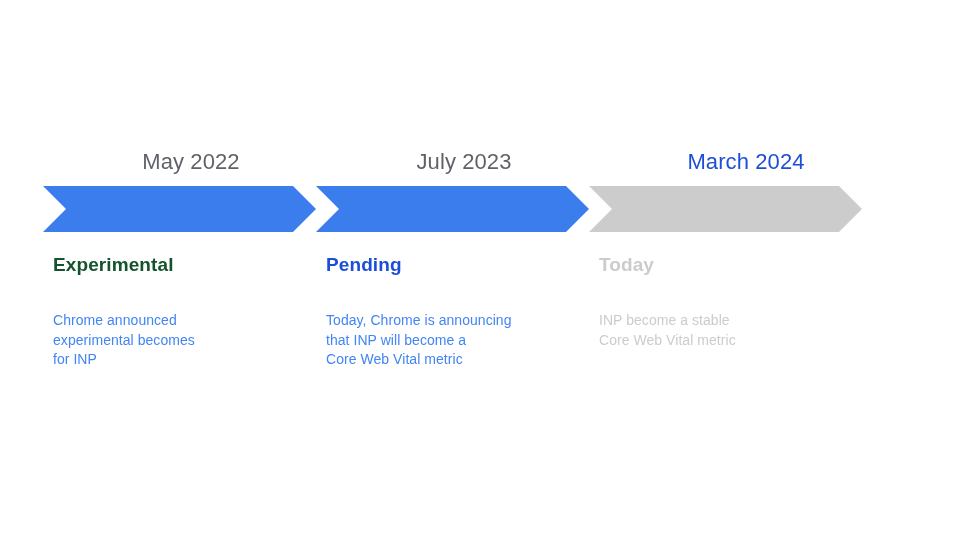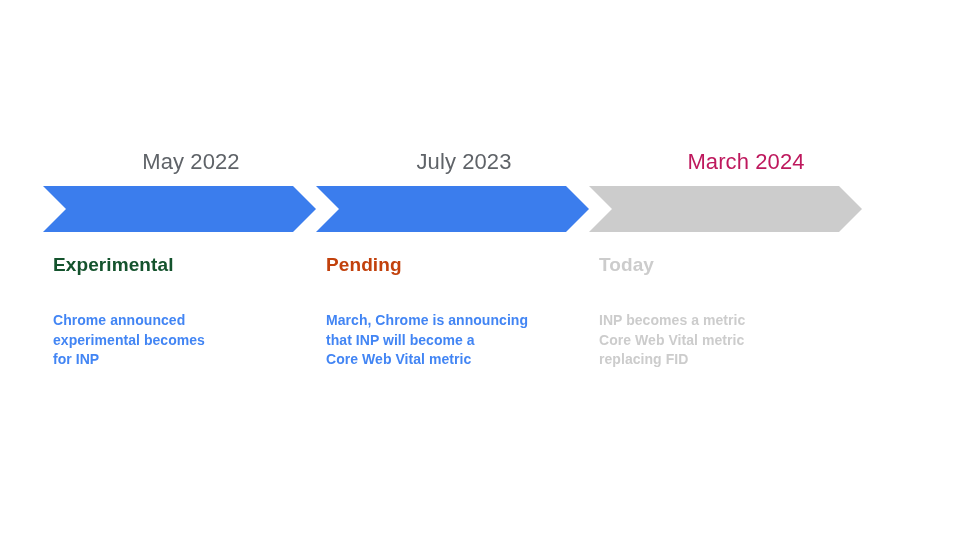--- a/index.html
+++ b/index.html
@@ -82,21 +82,20 @@
     left: 10px;
     width: 262px;
     font-size: 14px;
     font-weight: 400;
     line-height: 19.5px;
     letter-spacing: 0.05px;
   }
   .stage-body .body-line {
     display: block;
     white-space: nowrap;
-    font-weight: bold;
   }
 </style>
 </head>
 <body>
 
 <div id="timeline-diagram">
 
   <div class="stage stage-1">
 
     <div class="stage-date" style="color:#5f6368;">May 2022</div>
@@ -119,41 +118,40 @@
   <div class="stage stage-2">
 
     <div class="stage-date" style="color:#5f6368;">July 2023</div>
 
     <div class="stage-arrow">
       <svg viewBox="0 0 273 46" xmlns="http://www.w3.org/2000/svg" aria-hidden="true">
         <path d="M 0 0 L 250 0 L 273 23 L 250 46 L 0 46 L 23 23 Z" fill="#3b7ded"></path>
       </svg>
     </div>
 
-    <div class="stage-heading" style="color:#c2410c;">Pending</div>
+    <div class="stage-heading" style="color:#1d4ed8;">Pending</div>
 
     <div class="stage-body" style="color:#4285f4;">
-      <span class="body-line">March, Chrome is announcing</span>
+      <span class="body-line">Today, Chrome is announcing</span>
       <span class="body-line">that INP will become a</span>
       <span class="body-line">Core Web Vital metric</span>
     </div>
   </div>
 
   <div class="stage stage-3">
 
-    <div class="stage-date" style="color:#be185d;">March 2024</div>
+    <div class="stage-date" style="color:#1d4ed8;">March 2024</div>
 
     <div class="stage-arrow">
       <svg viewBox="0 0 273 46" xmlns="http://www.w3.org/2000/svg" aria-hidden="true">
         <path d="M 0 0 L 250 0 L 273 23 L 250 46 L 0 46 L 23 23 Z" fill="#cccccc"></path>
       </svg>
     </div>
 
     <div class="stage-heading" style="color:#cccccc;">Today</div>
 
     <div class="stage-body" style="color:#cccccc;">
-      <span class="body-line">INP becomes a metric</span>
+      <span class="body-line">INP become a stable</span>
       <span class="body-line">Core Web Vital metric</span>
-      <span class="body-line">replacing FID</span>
     </div>
   </div>
 
 </div>
 
 </body></html>

